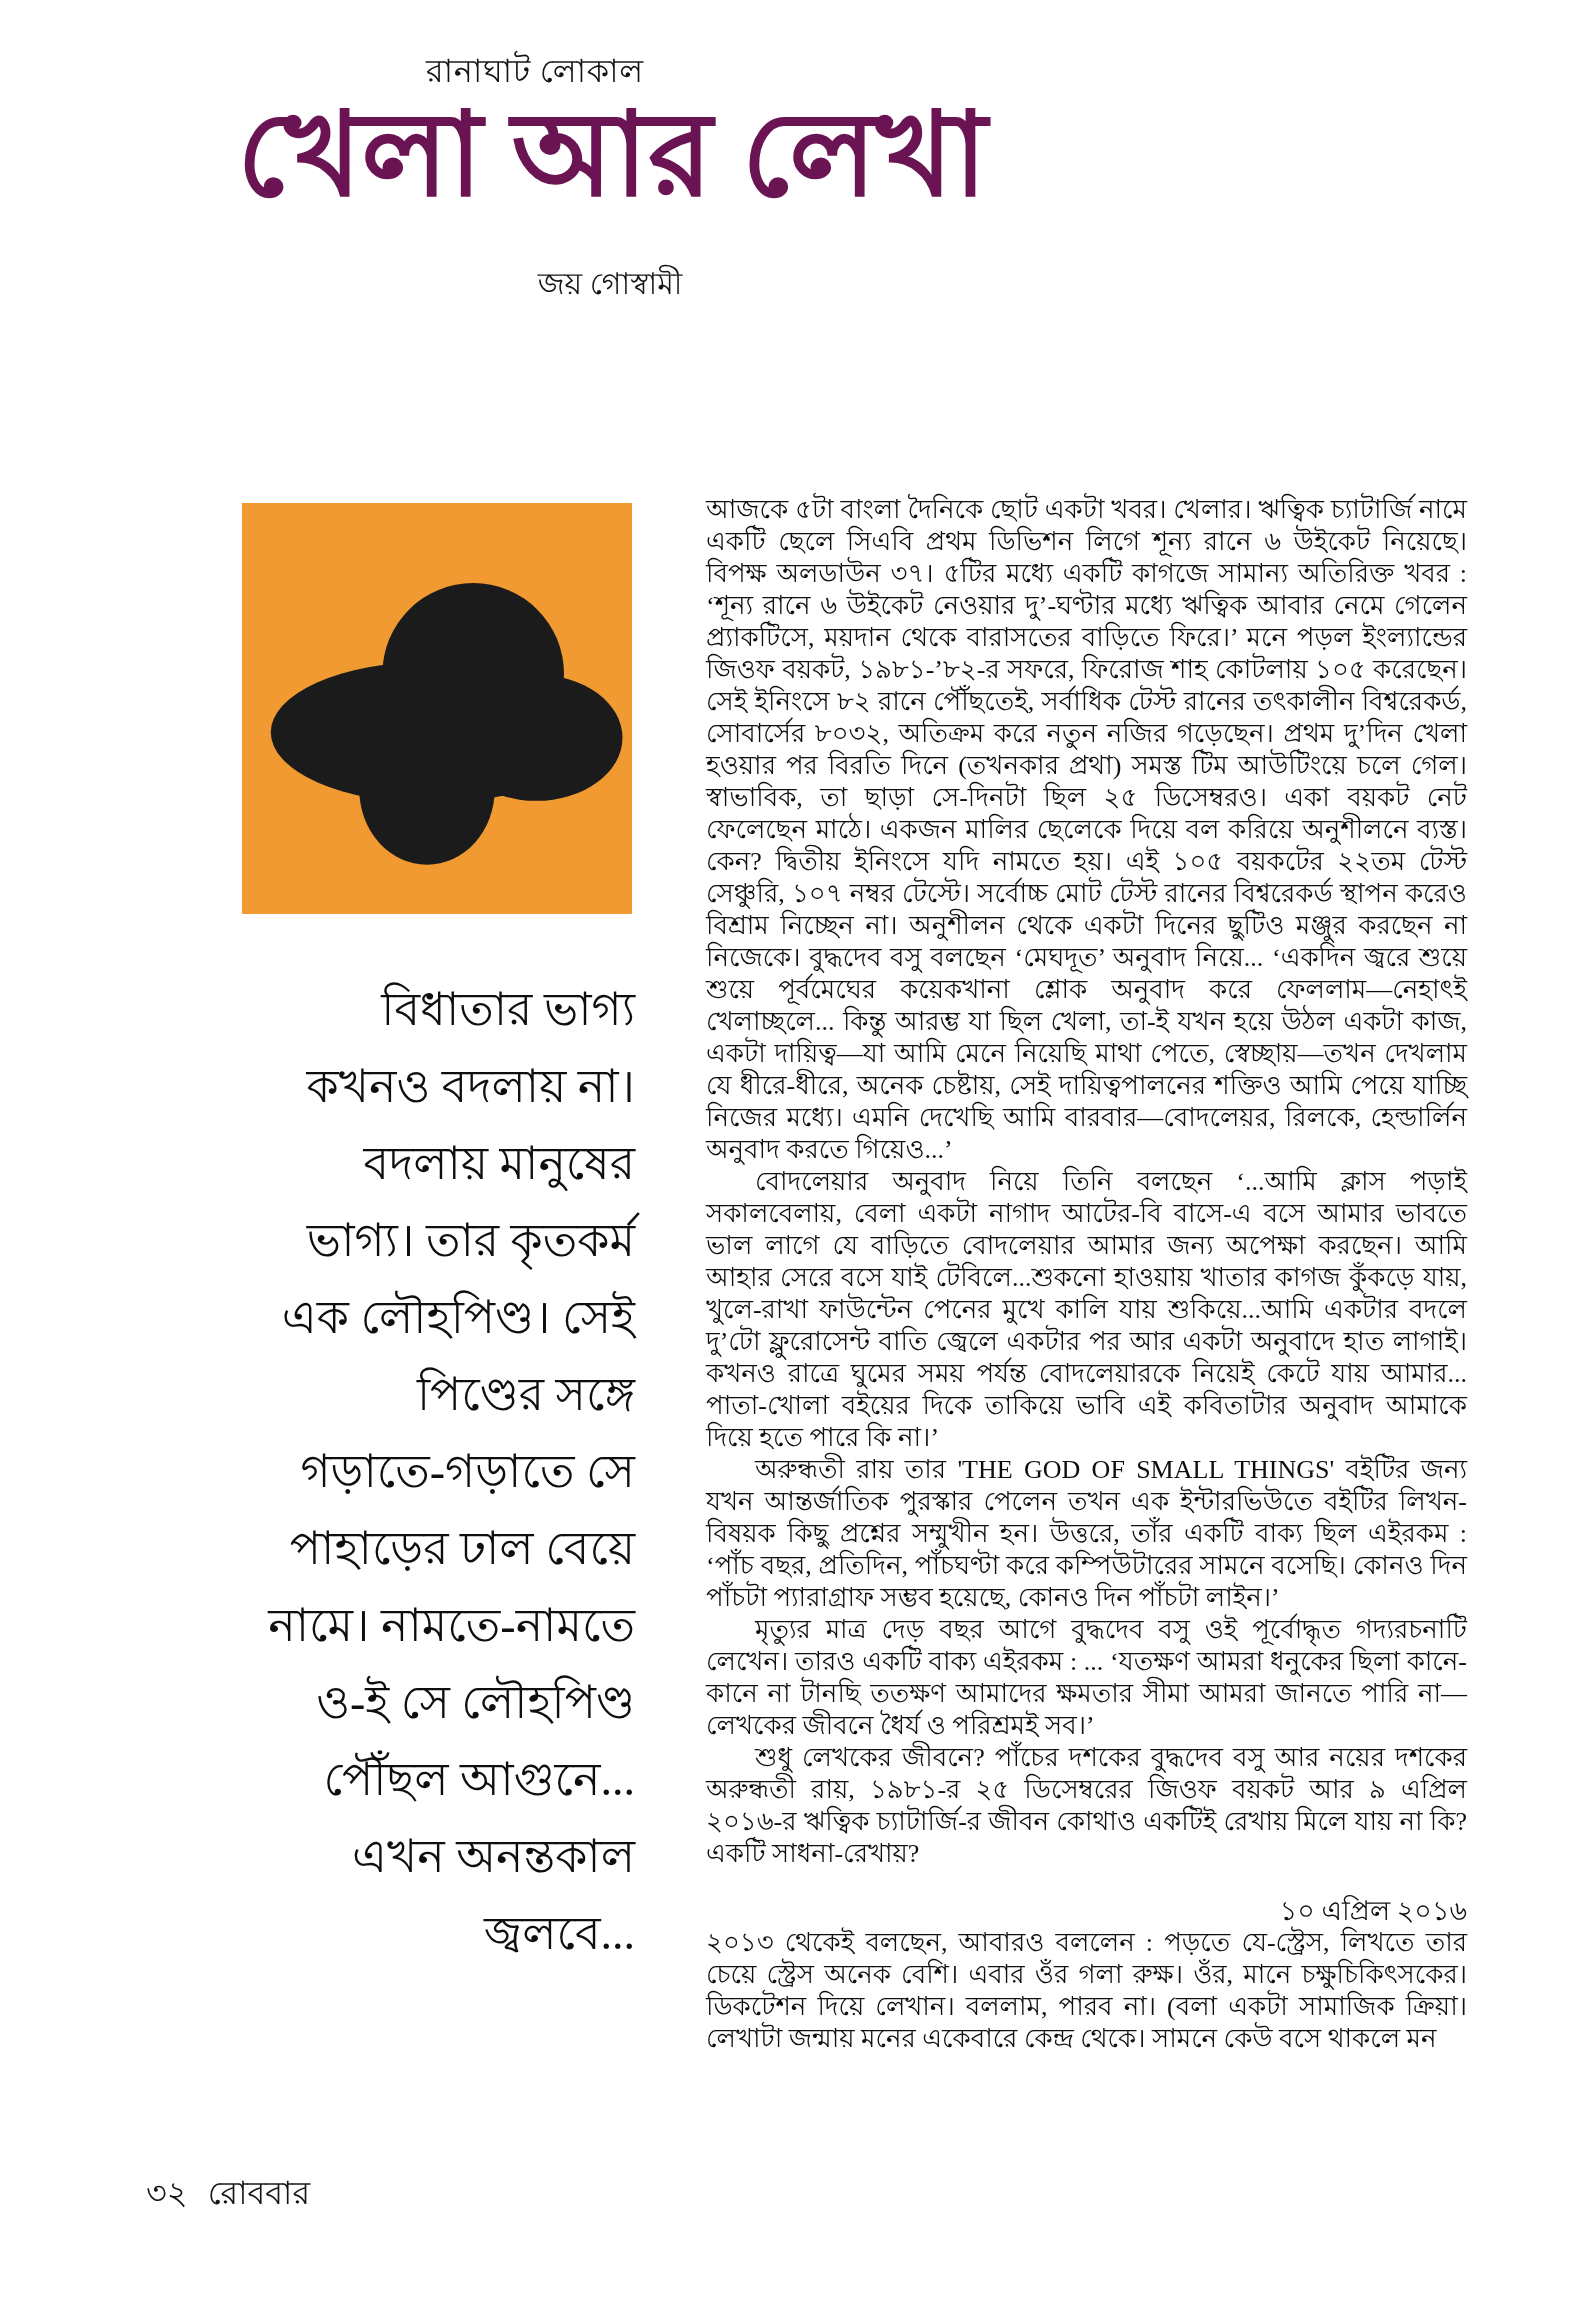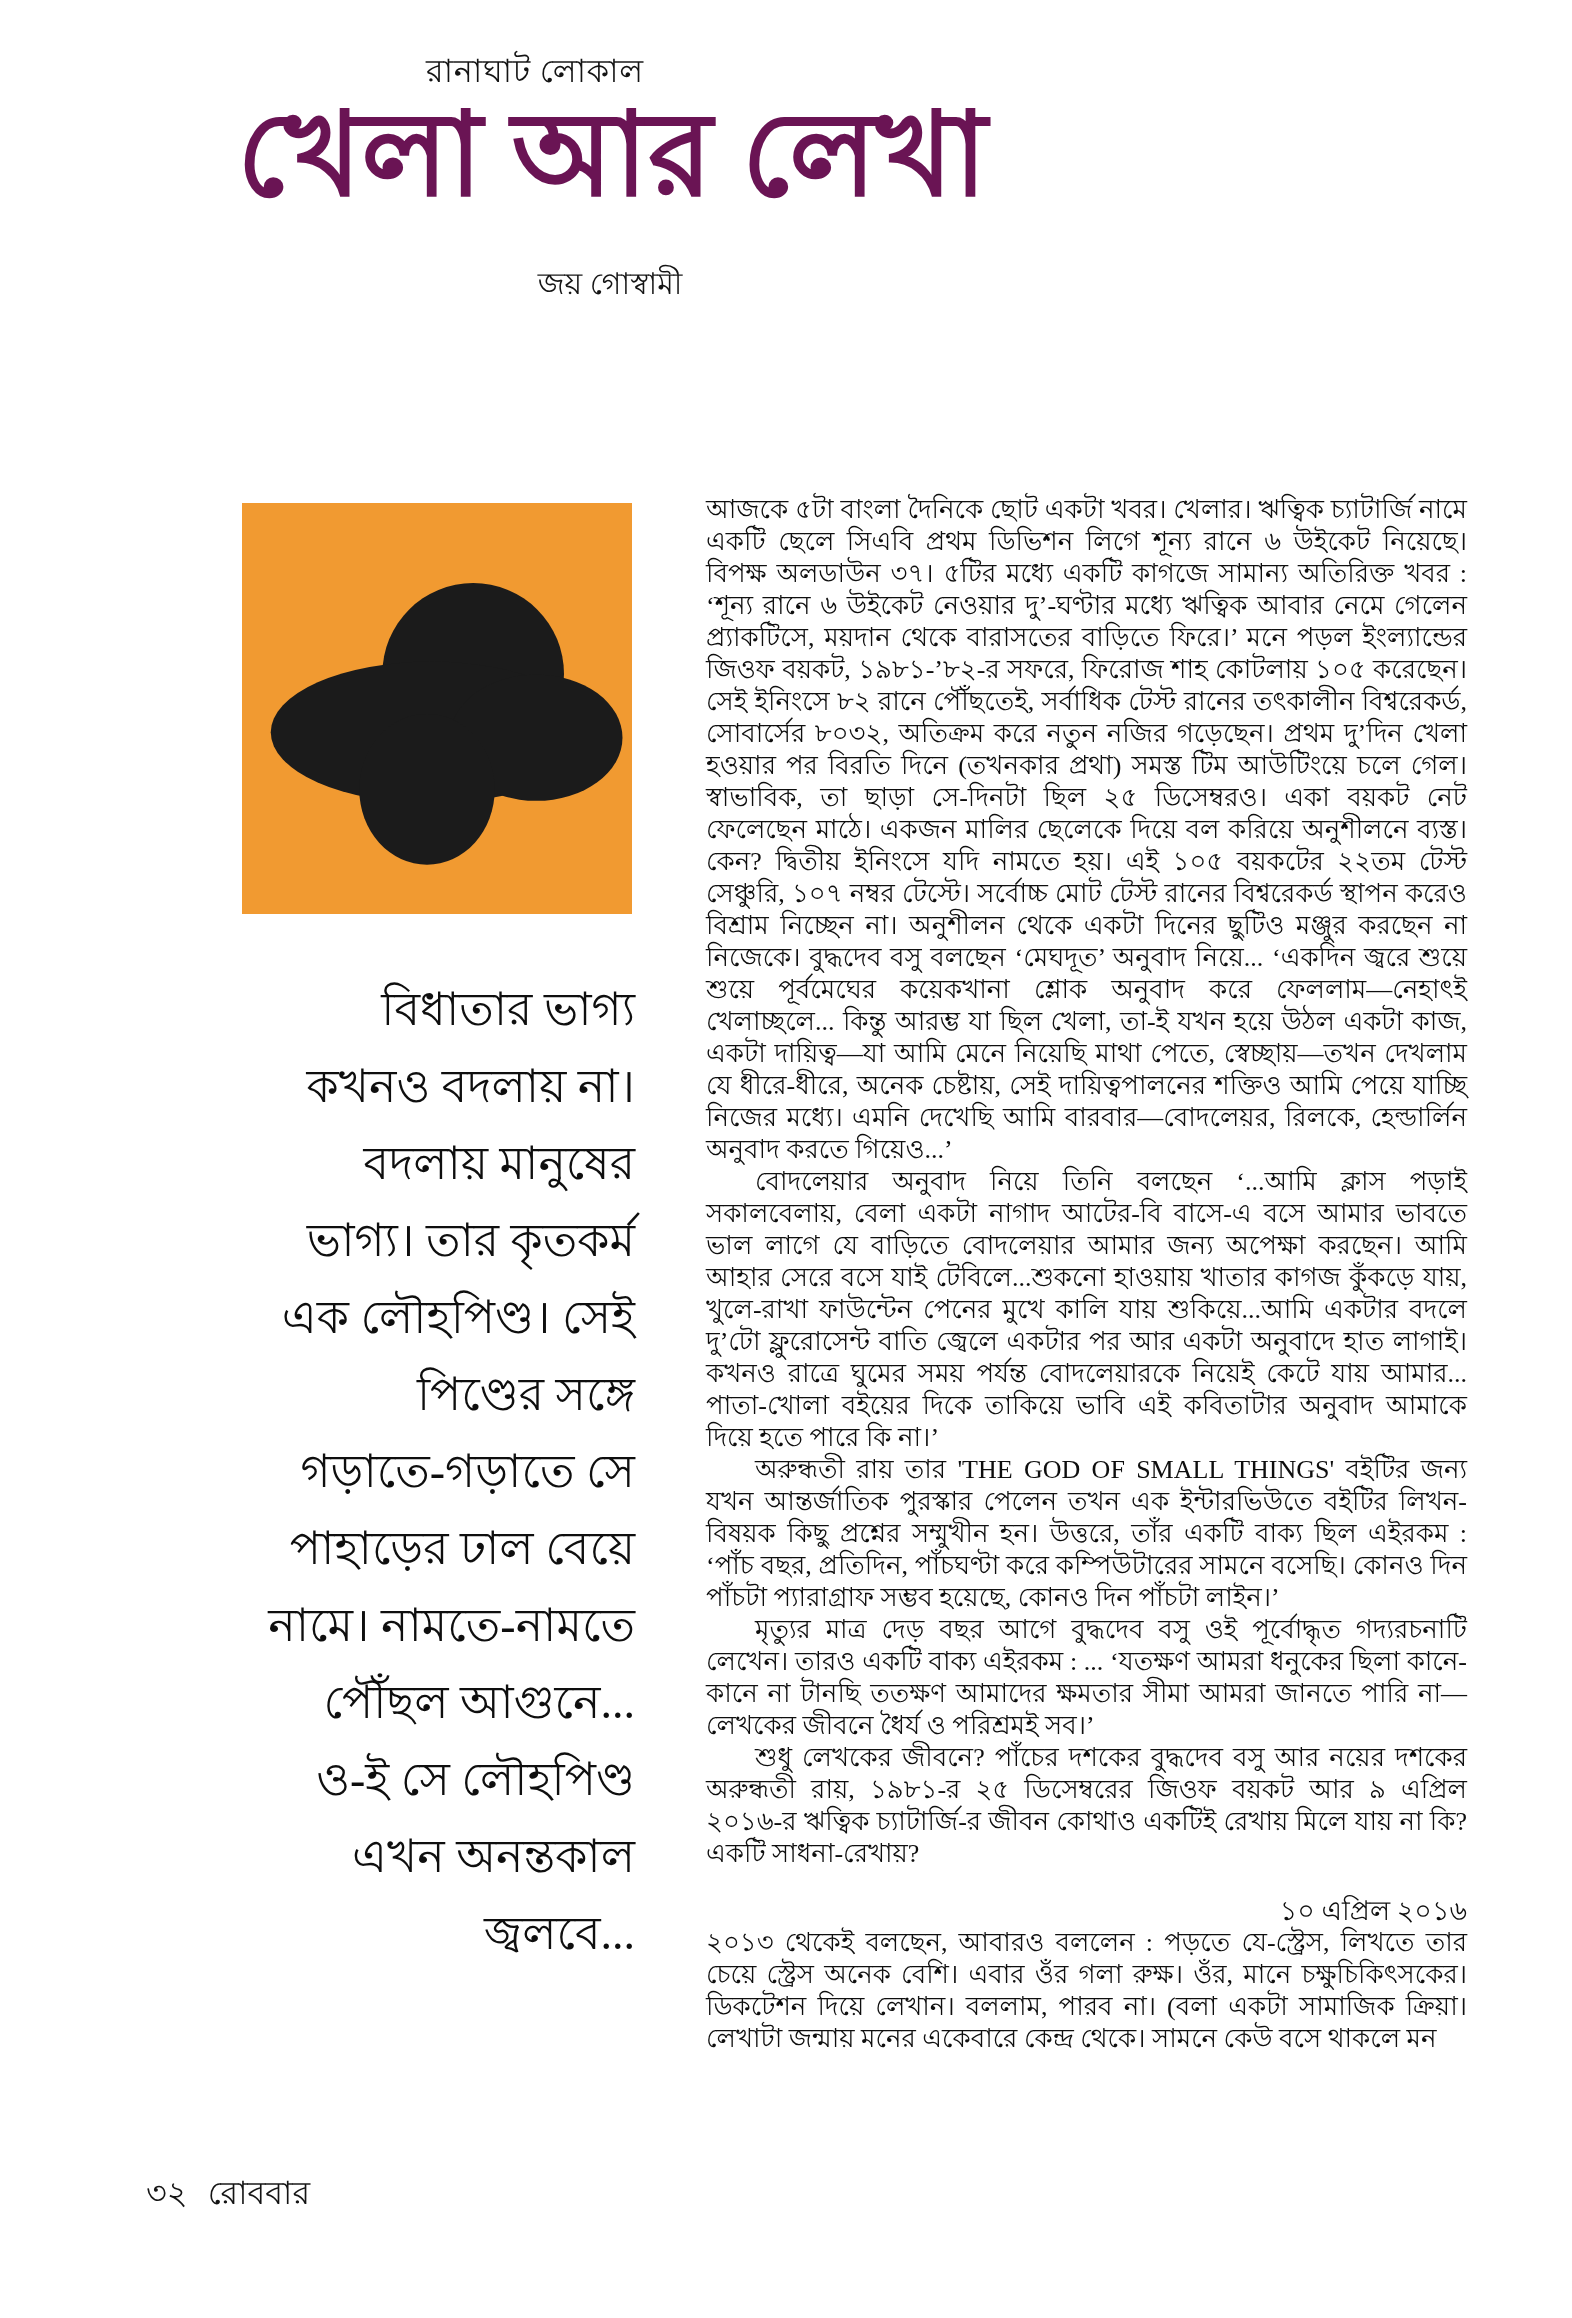--- a/index.html
+++ b/index.html
@@ -85,22 +85,22 @@
   <div class="pullquote">
     <div>বিধাতার ভাগ্য</div>
     <div>কখনও বদলায় না।</div>
     <div>বদলায় মানুষের</div>
     <div>ভাগ্য। তার কৃতকর্ম</div>
     <div>এক লৌহপিণ্ড। সেই</div>
     <div>পিণ্ডের সঙ্গে</div>
     <div>গড়াতে-গড়াতে সে</div>
     <div>পাহাড়ের ঢাল বেয়ে</div>
     <div>নামে। নামতে-নামতে</div>
+    <div>ও-ই সে লৌহপিণ্ড</div>
     <div>পৌঁছল আগুনে...</div>
-    <div>ও-ই সে লৌহপিণ্ড</div>
     <div>এখন অনন্তকাল</div>
     <div>জ্বলবে...</div>
   </div>
 
   <div class="body-col">
     <p>আজকে ৫টা বাংলা দৈনিকে ছোট একটা খবর। খেলার। ঋত্বিক চ্যাটার্জি নামে একটি ছেলে সিএবি প্রথম ডিভিশন লিগে শূন্য রানে ৬ উইকেট নিয়েছে। বিপক্ষ অলডাউন ৩৭। ৫টির মধ্যে একটি কাগজে সামান্য অতিরিক্ত খবর : ‘শূন্য রানে ৬ উইকেট নেওয়ার দু’-ঘণ্টার মধ্যে ঋত্বিক আবার নেমে গেলেন প্র্যাকটিসে, ময়দান থেকে বারাসতের বাড়িতে ফিরে।’ মনে পড়ল ইংল্যান্ডের জিওফ বয়কট, ১৯৮১-’৮২-র সফরে, ফিরোজ শাহ কোটলায় ১০৫ করেছেন। সেই ইনিংসে ৮২ রানে পৌঁছতেই, সর্বাধিক টেস্ট রানের তৎকালীন বিশ্বরেকর্ড, সোবার্সের ৮০৩২, অতিক্রম করে নতুন নজির গড়েছেন। প্রথম দু’দিন খেলা হওয়ার পর বিরতি দিনে (তখনকার প্রথা) সমস্ত টিম আউটিংয়ে চলে গেল। স্বাভাবিক, তা ছাড়া সে-দিনটা ছিল ২৫ ডিসেম্বরও। একা বয়কট নেট ফেলেছেন মাঠে। একজন মালির ছেলেকে দিয়ে বল করিয়ে অনুশীলনে ব্যস্ত। কেন? দ্বিতীয় ইনিংসে যদি নামতে হয়। এই ১০৫ বয়কটের ২২তম টেস্ট সেঞ্চুরি, ১০৭ নম্বর টেস্টে। সর্বোচ্চ মোট টেস্ট রানের বিশ্বরেকর্ড স্থাপন করেও বিশ্রাম নিচ্ছেন না। অনুশীলন থেকে একটা দিনের ছুটিও মঞ্জুর করছেন না নিজেকে। বুদ্ধদেব বসু বলছেন ‘মেঘদূত’ অনুবাদ নিয়ে... ‘একদিন জ্বরে শুয়ে শুয়ে পূর্বমেঘের কয়েকখানা শ্লোক অনুবাদ করে ফেললাম—নেহাৎই খেলাচ্ছলে... কিন্তু আরম্ভ যা ছিল খেলা, তা-ই যখন হয়ে উঠল একটা কাজ, একটা দায়িত্ব—যা আমি মেনে নিয়েছি মাথা পেতে, স্বেচ্ছায়—তখন দেখলাম যে ধীরে-ধীরে, অনেক চেষ্টায়, সেই দায়িত্বপালনের শক্তিও আমি পেয়ে যাচ্ছি নিজের মধ্যে। এমনি দেখেছি আমি বারবার—বোদলেয়র, রিলকে, হেল্ডার্লিন অনুবাদ করতে গিয়েও...’</p>
     <p class="indent">বোদলেয়ার অনুবাদ নিয়ে তিনি বলছেন ‘...আমি ক্লাস পড়াই সকালবেলায়, বেলা একটা নাগাদ আটের-বি বাসে-এ বসে আমার ভাবতে ভাল লাগে যে বাড়িতে বোদলেয়ার আমার জন্য অপেক্ষা করছেন। আমি আহার সেরে বসে যাই টেবিলে...শুকনো হাওয়ায় খাতার কাগজ কুঁকড়ে যায়, খুলে-রাখা ফাউন্টেন পেনের মুখে কালি যায় শুকিয়ে...আমি একটার বদলে দু’টো ফ্লুরোসেন্ট বাতি জ্বেলে একটার পর আর একটা অনুবাদে হাত লাগাই। কখনও রাত্রে ঘুমের সময় পর্যন্ত বোদলেয়ারকে নিয়েই কেটে যায় আমার... পাতা-খোলা বইয়ের দিকে তাকিয়ে ভাবি এই কবিতাটার অনুবাদ আমাকে দিয়ে হতে পারে কি না।’</p>
     <p class="indent">অরুন্ধতী রায় তার 'THE GOD OF SMALL THINGS' বইটির জন্য যখন আন্তর্জাতিক পুরস্কার পেলেন তখন এক ইন্টারভিউতে বইটির লিখন-বিষয়ক কিছু প্রশ্নের সম্মুখীন হন। উত্তরে, তাঁর একটি বাক্য ছিল এইরকম : ‘পাঁচ বছর, প্রতিদিন, পাঁচঘণ্টা করে কম্পিউটারের সামনে বসেছি। কোনও দিন পাঁচটা প্যারাগ্রাফ সম্ভব হয়েছে, কোনও দিন পাঁচটা লাইন।’</p>
     <p class="indent">মৃত্যুর মাত্র দেড় বছর আগে বুদ্ধদেব বসু ওই পূর্বোদ্ধৃত গদ্যরচনাটি লেখেন। তারও একটি বাক্য এইরকম : ... ‘যতক্ষণ আমরা ধনুকের ছিলা কানে-কানে না টানছি ততক্ষণ আমাদের ক্ষমতার সীমা আমরা জানতে পারি না—লেখকের জীবনে ধৈর্য ও পরিশ্রমই সব।’</p>
     <p class="indent">শুধু লেখকের জীবনে? পাঁচের দশকের বুদ্ধদেব বসু আর নয়ের দশকের অরুন্ধতী রায়, ১৯৮১-র ২৫ ডিসেম্বরের জিওফ বয়কট আর ৯ এপ্রিল ২০১৬-র ঋত্বিক চ্যাটার্জি-র জীবন কোথাও একটিই রেখায় মিলে যায় না কি? একটি সাধনা-রেখায়?</p>

